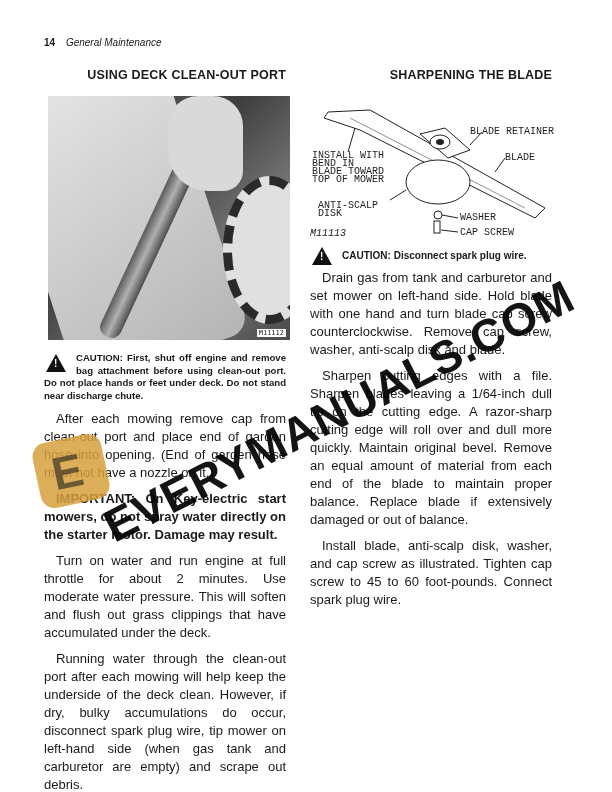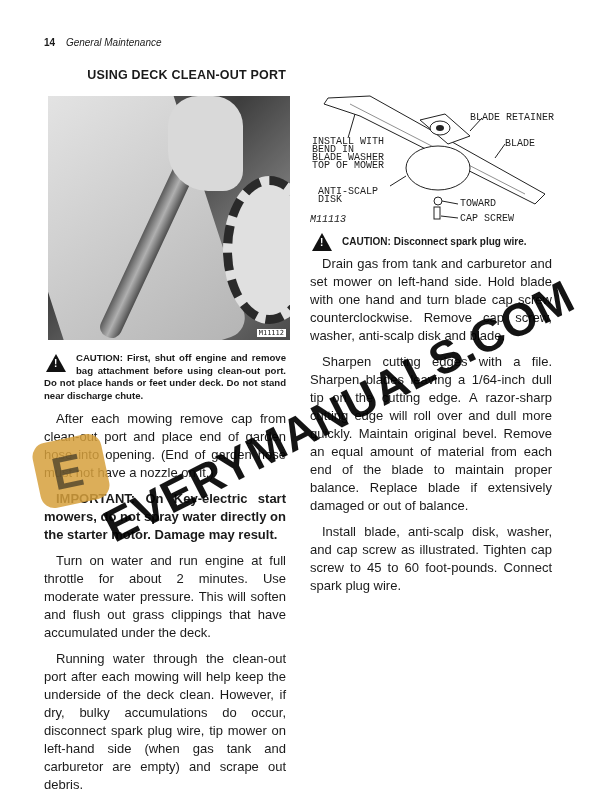--- a/index.html
+++ b/index.html
@@ -51,20 +51,21 @@
     <span class="warn-icon"></span>
     <span>CAUTION: First, shut off engine and remove bag attachment before using clean-out port. Do not place hands or feet under deck. Do not stand near discharge chute.</span>
   </div>
   <p>After each mowing remove cap from clean-out port and place end of garden hose into opening. (End of garden hose must not have a nozzle on it.)</p>
   <p class="bold">IMPORTANT: On Key-electric start mowers, do not spray water directly on the starter motor. Damage may result.</p>
   <p>Turn on water and run engine at full throttle for about 2 minutes. Use moderate water pressure. This will soften and flush out grass clippings that have accumulated under the deck.</p>
   <p>Running water through the clean-out port after each mowing will help keep the underside of the deck clean. However, if dry, bulky accumulations do occur, disconnect spark plug wire, tip mower on left-hand side (when gas tank and carburetor are empty) and scrape out debris.</p>
 </div>
 
 <div class="col right">
+  <h2>SHARPENING THE BLADE</h2>
   <div class="diagram">
     <svg width="250" height="150" viewBox="0 0 250 150">
       <path d="M18 22 L60 20 L235 118 L225 128 L50 40 L14 28 Z" fill="#fff" stroke="#222" stroke-width="1"></path>
       <line x1="40" y1="28" x2="215" y2="118" stroke="#444" stroke-width="0.6"></line>
       <path d="M110 44 L135 38 L160 60 L138 68 Z" fill="#fff" stroke="#222" stroke-width="1"></path>
       <ellipse cx="130" cy="52" rx="10" ry="7" fill="#fff" stroke="#222"></ellipse>
       <ellipse cx="130" cy="52" rx="4" ry="3" fill="#222"></ellipse>
       <ellipse cx="128" cy="92" rx="32" ry="22" fill="#fff" stroke="#222" stroke-width="1"></ellipse>
       <circle cx="128" cy="125" r="4" fill="#fff" stroke="#222"></circle>
       <rect x="124" y="131" width="6" height="12" fill="#fff" stroke="#222"></rect>
@@ -72,25 +73,25 @@
       <line x1="160" y1="55" x2="172" y2="42" stroke="#222"></line>
       <line x1="185" y1="82" x2="195" y2="68" stroke="#222"></line>
       <line x1="96" y1="100" x2="80" y2="110" stroke="#222"></line>
       <line x1="132" y1="125" x2="148" y2="128" stroke="#222"></line>
       <line x1="131" y1="140" x2="148" y2="142" stroke="#222"></line>
     </svg>
     <span class="lbl" style="left:160px;top:38px;">BLADE RETAINER</span>
     <span class="lbl" style="left:195px;top:64px;">BLADE</span>
     <span class="lbl" style="left:2px;top:62px;">INSTALL WITH
 BEND IN
-BLADE WASHER
+BLADE TOWARD
 TOP OF MOWER</span>
     <span class="lbl" style="left:8px;top:112px;">ANTI-SCALP
 DISK</span>
-    <span class="lbl" style="left:150px;top:124px;">TOWARD</span>
+    <span class="lbl" style="left:150px;top:124px;">WASHER</span>
     <span class="lbl" style="left:150px;top:139px;">CAP SCREW</span>
     <span class="lbl" style="left:0px;top:140px;font-style:italic;">M11113</span>
   </div>
   <div class="caution-r">
     <span class="warn-icon"></span>
     <span>CAUTION: Disconnect spark plug wire.</span>
   </div>
   <p>Drain gas from tank and carburetor and set mower on left-hand side. Hold blade with one hand and turn blade cap screw counterclockwise. Remove cap screw, washer, anti-scalp disk and blade.</p>
   <p>Sharpen cutting edges with a file. Sharpen blades leaving a 1/64-inch dull tip on the cutting edge. A razor-sharp cutting edge will roll over and dull more quickly. Maintain original bevel. Remove an equal amount of material from each end of the blade to maintain proper balance. Replace blade if extensively damaged or out of balance.</p>
   <p>Install blade, anti-scalp disk, washer, and cap screw as illustrated. Tighten cap screw to 45 to 60 foot-pounds. Connect spark plug wire.</p>

